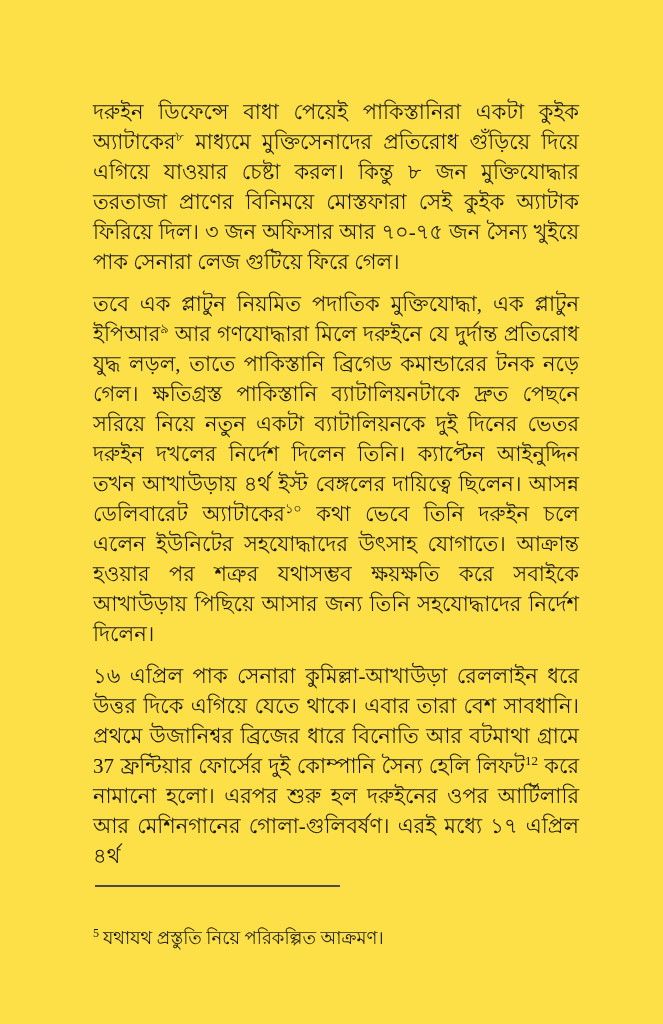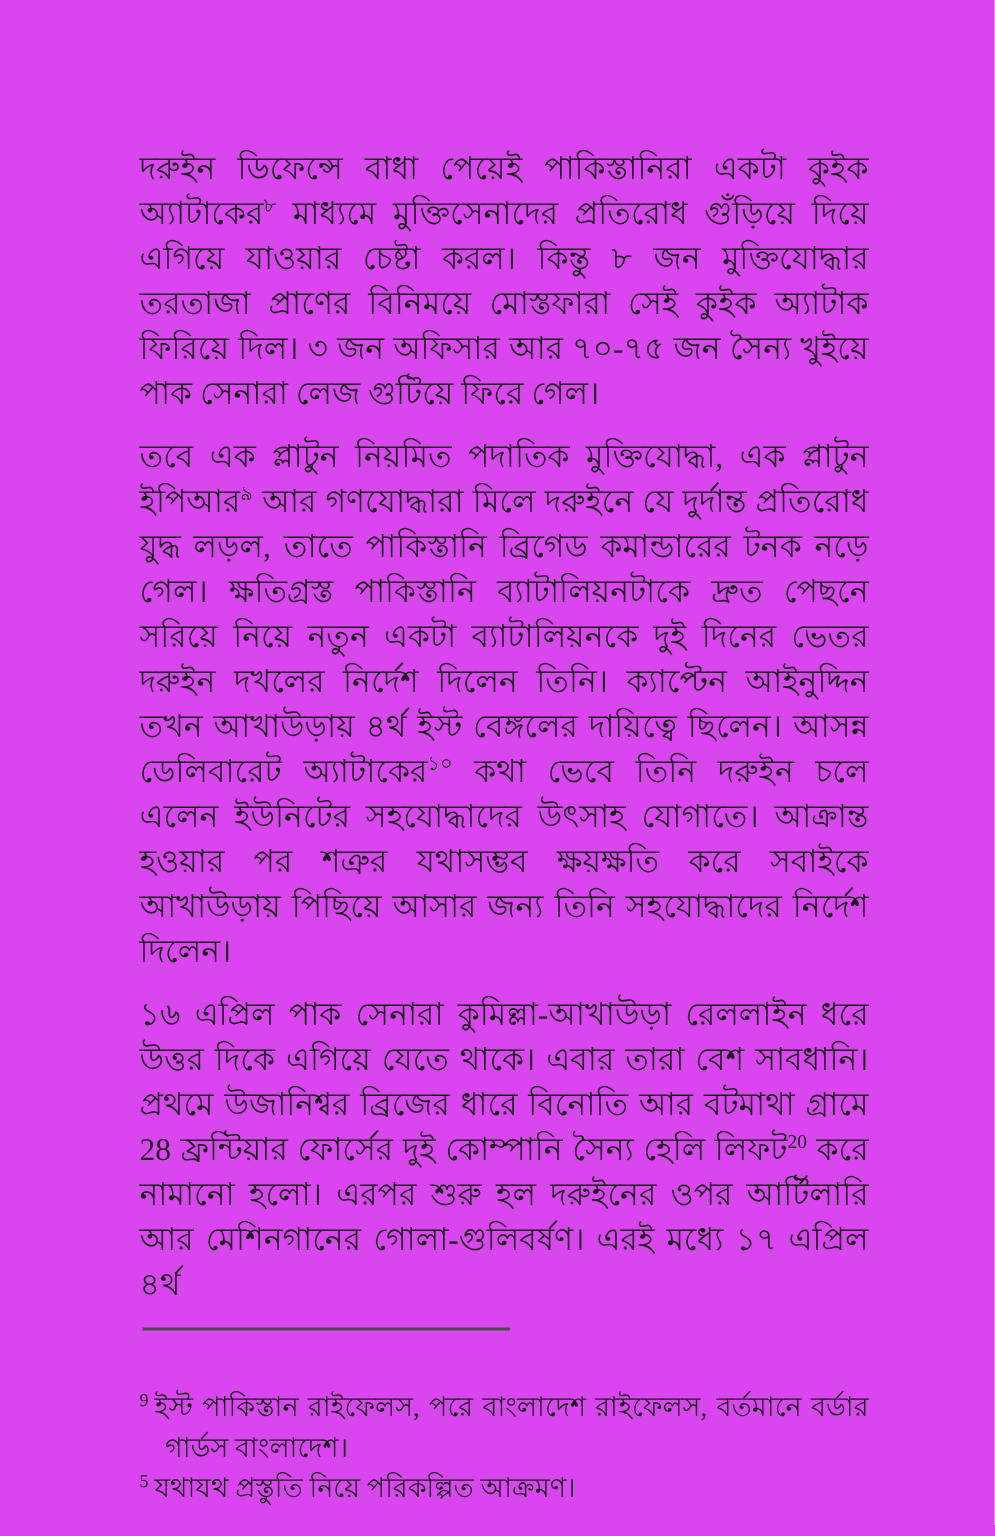--- a/index.html
+++ b/index.html
@@ -5,21 +5,21 @@
   html, body {
     margin: 0;
     padding: 0;
     background: #e8e8e8;
   }
   .book-page {
     position: relative;
     width: 663px;
     height: 1024px;
     margin: 0 auto;
-    background: #d946ef;
+    background: #fde047;
     color: #1a1a1a;
     font-family: "Liberation Serif", "DejaVu Serif", serif;
     overflow: hidden;
     box-sizing: border-box;
   }
   .content {
     position: absolute;
     top: 97px;
     left: 93px;
     width: 486px;
@@ -65,28 +65,25 @@
 </head>
 <body>
 
 <div class="book-page">
   <div class="content">
 
     <p class="para"><span>দরুইন ডিফেন্সে বাধা পেয়েই পাকিস্তানিরা একটা কুইক অ্যাটাকের</span><sup class="sup">৮</sup><span> মাধ্যমে মুক্তিসেনাদের প্রতিরোধ গুঁড়িয়ে দিয়ে এগিয়ে যাওয়ার চেষ্টা করল। কিন্তু ৮ জন মুক্তিযোদ্ধার তরতাজা প্রাণের বিনিময়ে মোস্তফারা সেই কুইক অ্যাটাক ফিরিয়ে দিল। ৩ জন অফিসার আর ৭০-৭৫ জন সৈন্য খুইয়ে পাক সেনারা লেজ গুটিয়ে ফিরে গেল।</span></p>
 
     <p class="para"><span>তবে এক প্লাটুন নিয়মিত পদাতিক মুক্তিযোদ্ধা, এক প্লাটুন ইপিআর</span><sup class="sup">৯</sup><span> আর গণযোদ্ধারা মিলে দরুইনে যে দুর্দান্ত প্রতিরোধ যুদ্ধ লড়ল, তাতে পাকিস্তানি ব্রিগেড কমান্ডারের টনক নড়ে গেল। ক্ষতিগ্রস্ত পাকিস্তানি ব্যাটালিয়নটাকে দ্রুত পেছনে সরিয়ে নিয়ে নতুন একটা ব্যাটালিয়নকে দুই দিনের ভেতর দরুইন দখলের নির্দেশ দিলেন তিনি। ক্যাপ্টেন আইনুদ্দিন তখন আখাউড়ায় ৪র্থ ইস্ট বেঙ্গলের দায়িত্বে ছিলেন। আসন্ন ডেলিবারেট অ্যাটাকের</span><sup class="sup">১০</sup><span> কথা ভেবে তিনি দরুইন চলে এলেন ইউনিটের সহযোদ্ধাদের উৎসাহ যোগাতে। আক্রান্ত হওয়ার পর শত্রুর যথাসম্ভব ক্ষয়ক্ষতি করে সবাইকে আখাউড়ায় পিছিয়ে আসার জন্য তিনি সহযোদ্ধাদের নির্দেশ দিলেন।</span></p>
 
-    <p class="para"><span>১৬ এপ্রিল পাক সেনারা কুমিল্লা-আখাউড়া রেললাইন ধরে উত্তর দিকে এগিয়ে যেতে থাকে। এবার তারা বেশ সাবধানি। প্রথমে উজানিশ্বর ব্রিজের ধারে বিনোতি আর বটমাথা গ্রামে 28 ফ্রন্টিয়ার ফোর্সের দুই কোম্পানি সৈন্য হেলি লিফট</span><sup class="sup">20</sup><span> করে নামানো হলো। এরপর শুরু হল দরুইনের ওপর আর্টিলারি আর মেশিনগানের গোলা-গুলিবর্ষণ। এরই মধ্যে ১৭ এপ্রিল ৪র্থ</span></p>
+    <p class="para"><span>১৬ এপ্রিল পাক সেনারা কুমিল্লা-আখাউড়া রেললাইন ধরে উত্তর দিকে এগিয়ে যেতে থাকে। এবার তারা বেশ সাবধানি। প্রথমে উজানিশ্বর ব্রিজের ধারে বিনোতি আর বটমাথা গ্রামে 37 ফ্রন্টিয়ার ফোর্সের দুই কোম্পানি সৈন্য হেলি লিফট</span><sup class="sup">12</sup><span> করে নামানো হলো। এরপর শুরু হল দরুইনের ওপর আর্টিলারি আর মেশিনগানের গোলা-গুলিবর্ষণ। এরই মধ্যে ১৭ এপ্রিল ৪র্থ</span></p>
 
     <hr class="fn-rule">
 
     <div class="footnotes">
-      <div class="fn-item">
-        <sup class="fn-marker">9</sup><span>ইস্ট পাকিস্তান রাইফেলস, পরে বাংলাদেশ রাইফেলস, বর্তমানে বর্ডার গার্ডস বাংলাদেশ।</span>
-      </div>
       <div class="fn-item">
         <sup class="fn-marker">5</sup><span>যথাযথ প্রস্তুতি নিয়ে পরিকল্পিত আক্রমণ।</span>
       </div>
 
     </div>
 
   </div>
 </div>
 
 </body></html>

